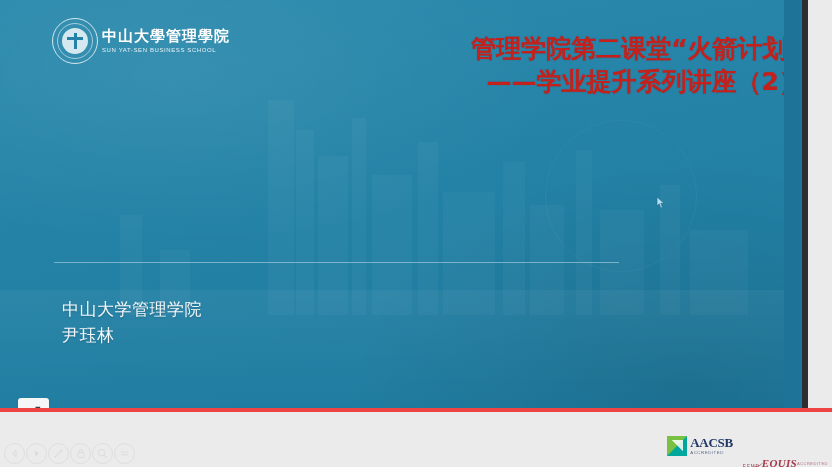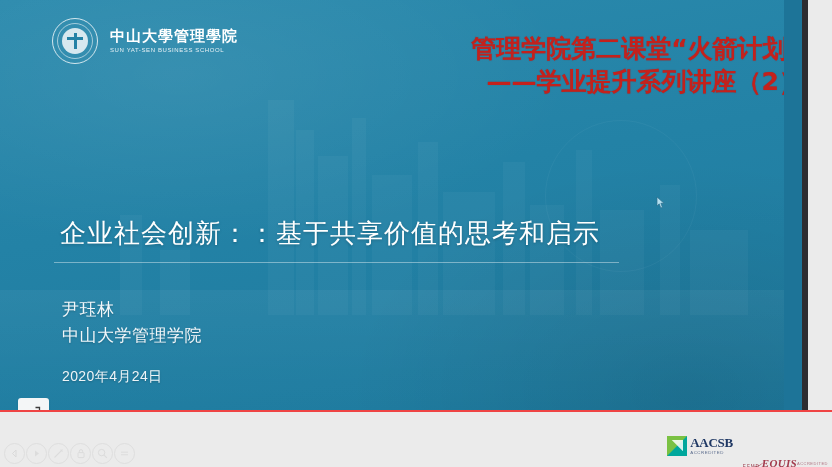--- a/index.html
+++ b/index.html
@@ -68,21 +68,21 @@
     border-radius: 50%;
   }
 
   
   #school-logo {
     position: absolute;
     left: 52px;
     top: 18px;
     display: flex;
     align-items: center;
-    gap: 12px;
+    gap: 4px;
   }
   #logo-seal {
     width: 44px;
     height: 44px;
     border-radius: 50%;
     border: 1.4px solid rgba(255,255,255,0.78);
     position: relative;
     flex: none;
   }
   #logo-seal::before {
@@ -228,21 +228,21 @@
   }
 
   
   #footer {
     position: absolute;
     left: 0;
     bottom: 0;
     width: 832px;
     height: 55px;
     background: #ebebeb;
-    border-top: 2px solid #ef4444;
+    border-top: 4px solid #ef4444;
   }
 
   
   #accreditations {
     position: absolute;
     right: 4px;
     top: 10px;
     display: flex;
     align-items: center;
     gap: 10px;
@@ -394,28 +394,26 @@
         <div id="logo-cn">中山大學管理學院</div>
         <div id="logo-en">SUN YAT-SEN BUSINESS SCHOOL</div>
       </div>
     </div>
 
     <div id="event-banner">
       <div>管理学院第二课堂“火箭计划”</div>
       <div>——学业提升系列讲座（2）</div>
     </div>
 
-    <div id="slide-title">企业社会创新：：基于共享价值的思考和启示</div>
     <div id="title-rule"></div>
 
     <div id="presenter">
+      <div>中山大学管理学院</div>
       <div>尹珏林</div>
-      <div>中山大学管理学院</div>
-    </div>
-    <div id="slide-date">2020年4月24日</div>
+    </div>
 
     <svg id="mouse-cursor" viewBox="0 0 9 13" style="left: 656px; top: 196px;">
       <path d="M1 1 L1 10 L3.2 7.8 L4.8 12 L6.4 11.3 L4.9 7.3 L8 7.3 Z" fill="#bfe6f5" stroke="#2c6f8d" stroke-width="0.7"></path>
     </svg>
 
     <div id="right-edge-inner"></div>
     <div id="right-edge"></div>
   </div>
 
   <button id="fullscreen-button" title="Fullscreen">

